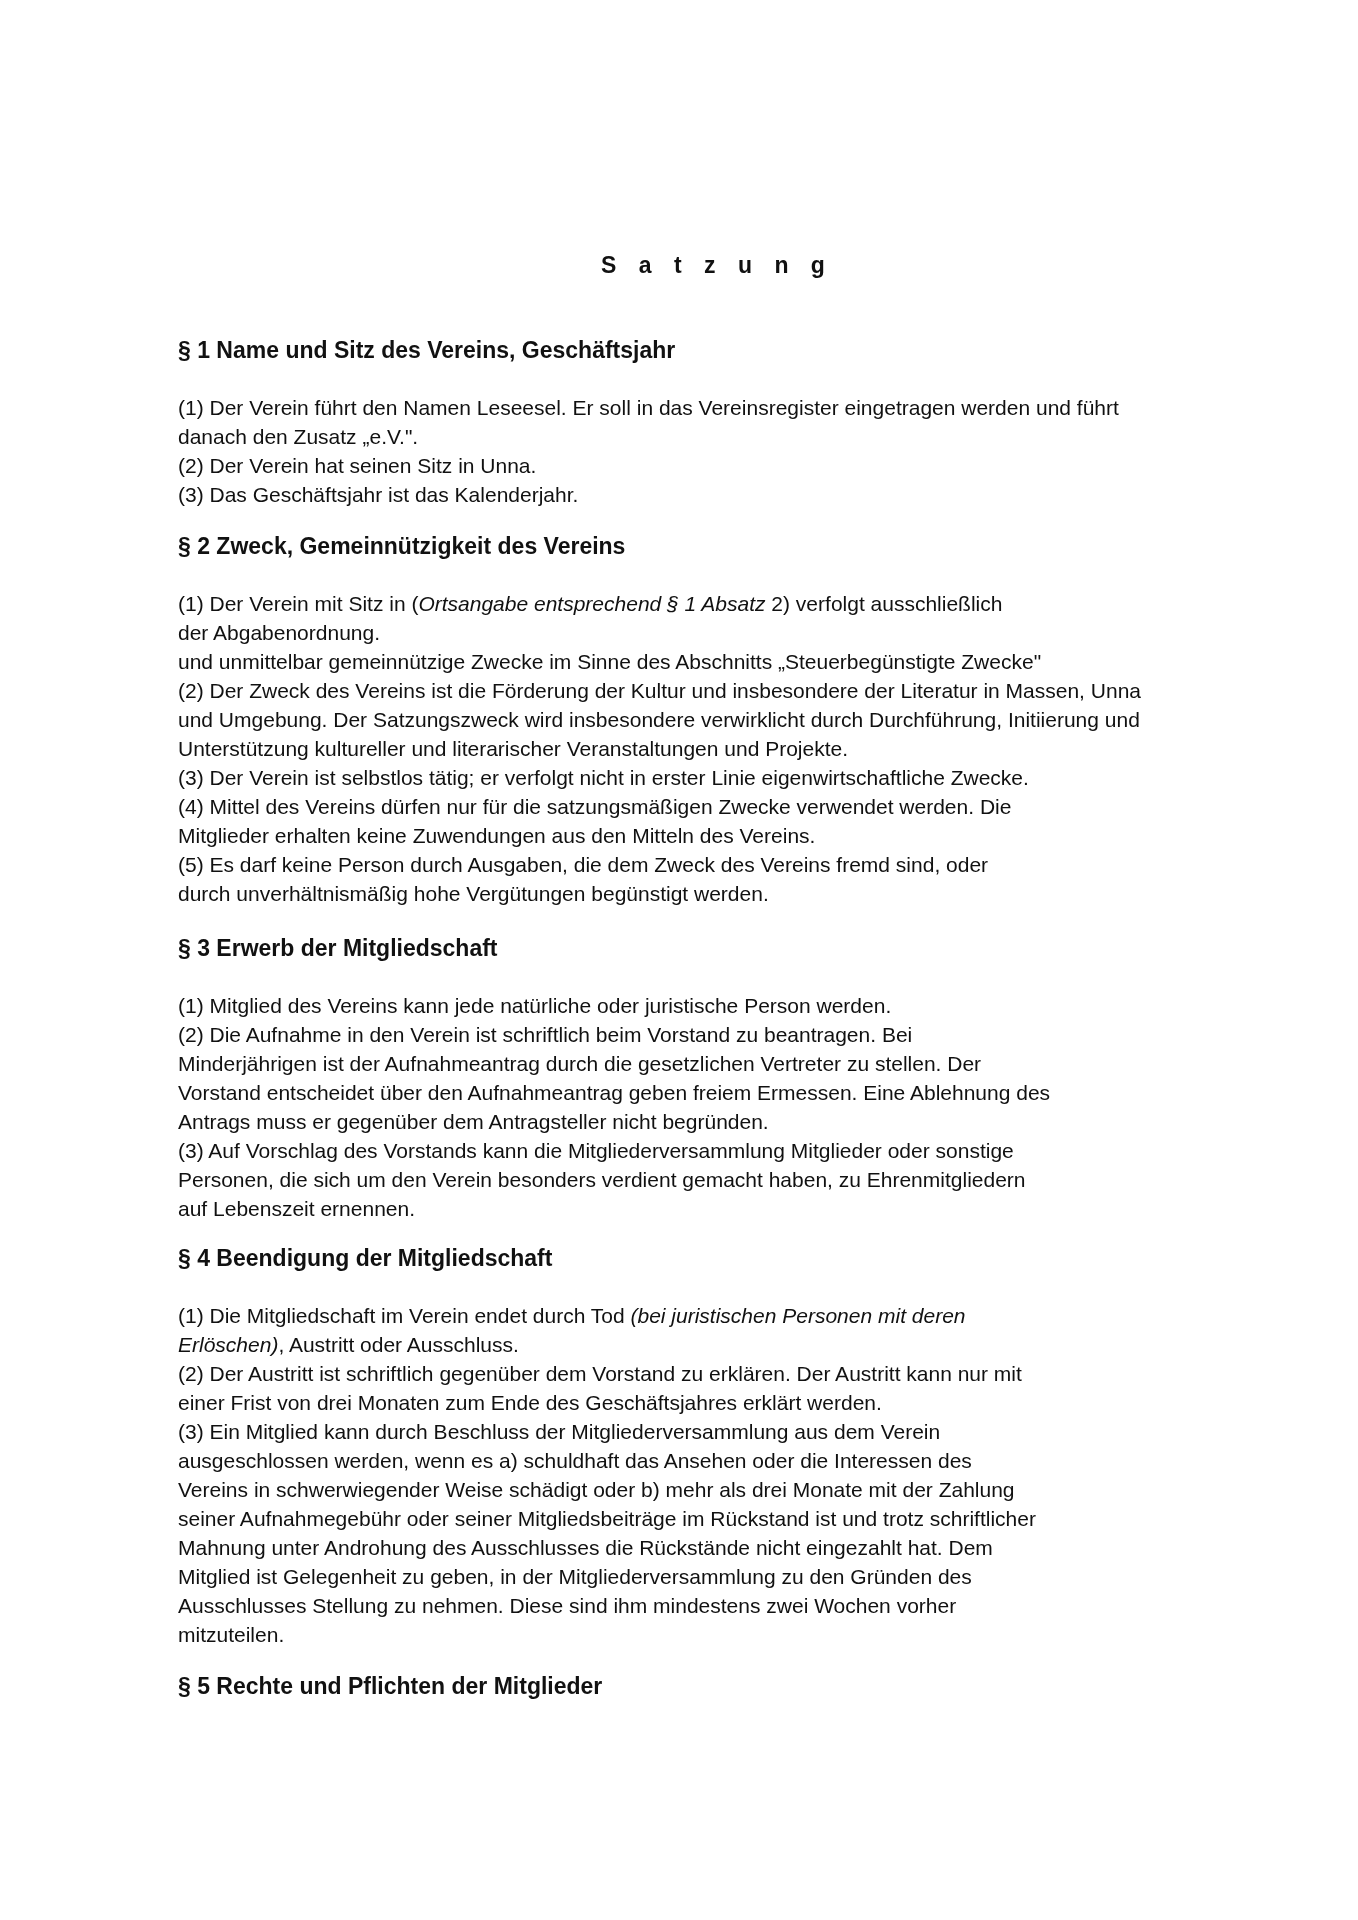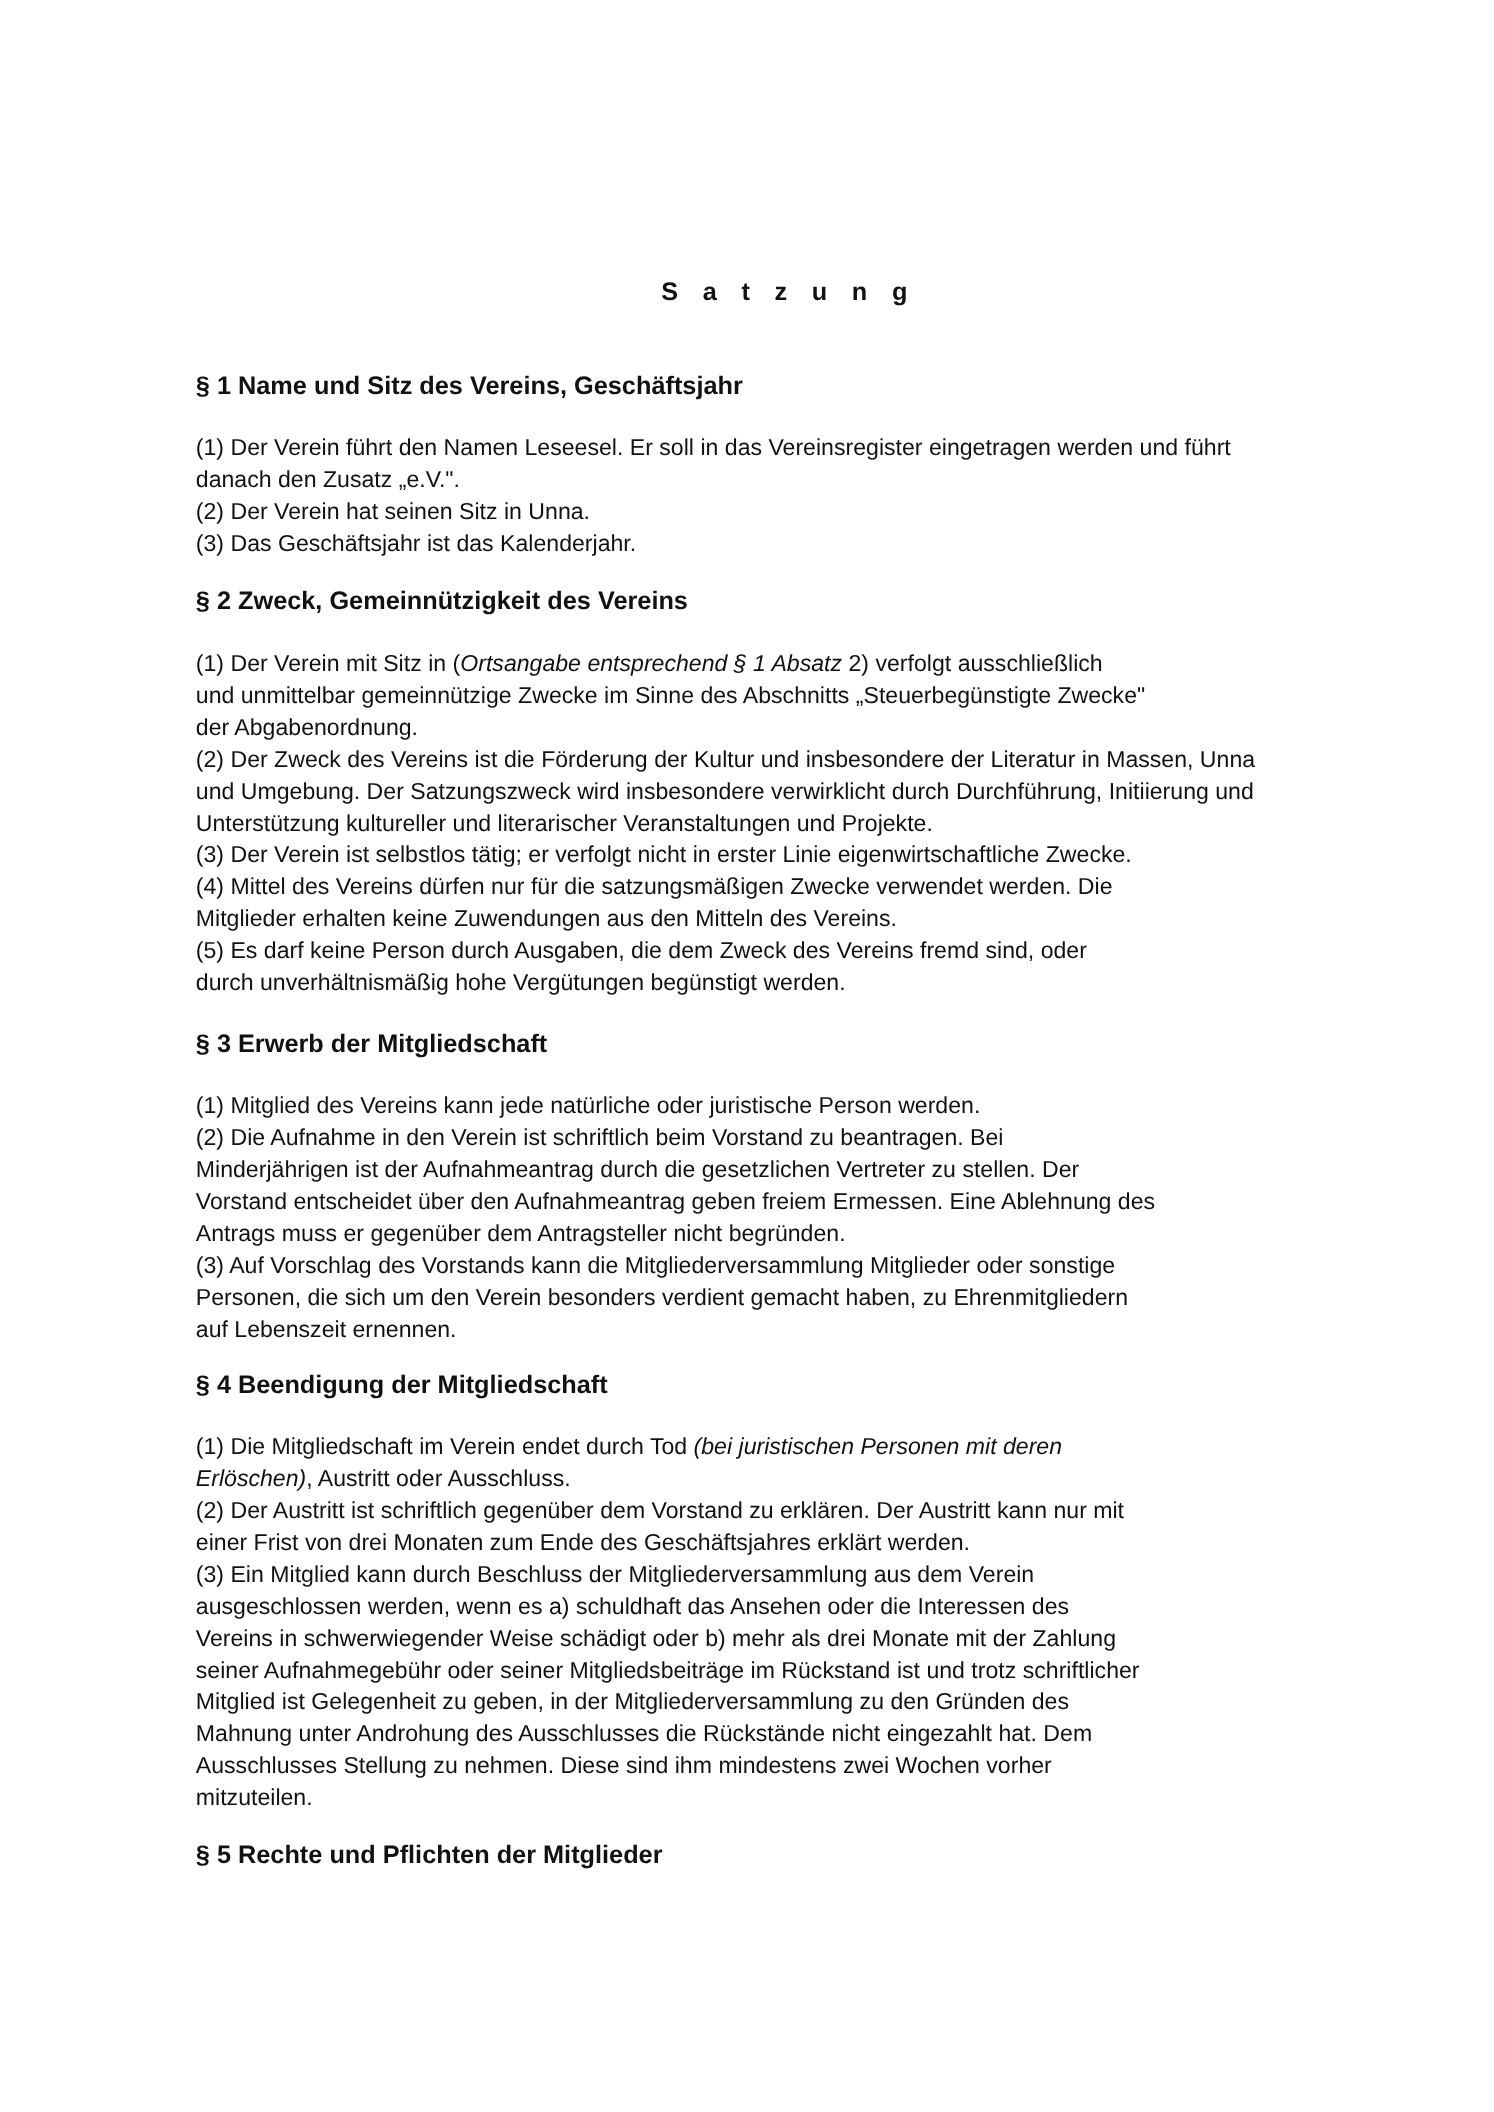--- a/index.html
+++ b/index.html
@@ -32,22 +32,22 @@
       <span class="line">danach den Zusatz „e.V.".</span>
       <span class="line">(2) Der Verein hat seinen Sitz in Unna.</span>
       <span class="line">(3) Das Geschäftsjahr ist das Kalenderjahr.</span>
     </p>
   </div>
 
   <div class="section" style="top:532px;">
     <h2 class="heading">§ 2 Zweck, Gemeinnützigkeit des Vereins</h2>
     <p class="body">
       <span class="line"><span>(1) Der Verein mit Sitz in (</span><span class="it">Ortsangabe entsprechend § 1 Absatz</span><span> 2) verfolgt ausschließlich</span></span>
+      <span class="line">der Abgabenordnung.</span>
       <span class="line">und unmittelbar gemeinnützige Zwecke im Sinne des Abschnitts „Steuerbegünstigte Zwecke"</span>
-      <span class="line">der Abgabenordnung.</span>
       <span class="line">(2) Der Zweck des Vereins ist die Förderung der Kultur und insbesondere der Literatur in Massen, Unna</span>
       <span class="line">und Umgebung. Der Satzungszweck wird insbesondere verwirklicht durch Durchführung, Initiierung und</span>
       <span class="line">Unterstützung kultureller und literarischer Veranstaltungen und Projekte.</span>
       <span class="line">(3) Der Verein ist selbstlos tätig; er verfolgt nicht in erster Linie eigenwirtschaftliche Zwecke.</span>
       <span class="line">(4) Mittel des Vereins dürfen nur für die satzungsmäßigen Zwecke verwendet werden. Die</span>
       <span class="line">Mitglieder erhalten keine Zuwendungen aus den Mitteln des Vereins.</span>
       <span class="line">(5) Es darf keine Person durch Ausgaben, die dem Zweck des Vereins fremd sind, oder</span>
       <span class="line">durch unverhältnismäßig hohe Vergütungen begünstigt werden.</span>
     </p>
   </div>
@@ -70,22 +70,22 @@
     <h2 class="heading">§ 4 Beendigung der Mitgliedschaft</h2>
     <p class="body">
       <span class="line"><span>(1) Die Mitgliedschaft im Verein endet durch Tod </span><span class="it">(bei juristischen Personen mit deren</span></span>
       <span class="line"><span class="it">Erlöschen)</span><span>, Austritt oder Ausschluss.</span></span>
       <span class="line">(2) Der Austritt ist schriftlich gegenüber dem Vorstand zu erklären. Der Austritt kann nur mit</span>
       <span class="line">einer Frist von drei Monaten zum Ende des Geschäftsjahres erklärt werden.</span>
       <span class="line">(3) Ein Mitglied kann durch Beschluss der Mitgliederversammlung aus dem Verein</span>
       <span class="line">ausgeschlossen werden, wenn es a) schuldhaft das Ansehen oder die Interessen des</span>
       <span class="line">Vereins in schwerwiegender Weise schädigt oder b) mehr als drei Monate mit der Zahlung</span>
       <span class="line">seiner Aufnahmegebühr oder seiner Mitgliedsbeiträge im Rückstand ist und trotz schriftlicher</span>
+      <span class="line">Mahnung unter Androhung des Ausschlusses die Rückstände nicht eingezahlt hat. Dem</span>
       <span class="line">Mitglied ist Gelegenheit zu geben, in der Mitgliederversammlung zu den Gründen des</span>
-      <span class="line">Mahnung unter Androhung des Ausschlusses die Rückstände nicht eingezahlt hat. Dem</span>
       <span class="line">Ausschlusses Stellung zu nehmen. Diese sind ihm mindestens zwei Wochen vorher</span>
       <span class="line">mitzuteilen.</span>
     </p>
   </div>
 
   <div class="section" style="top:1672px;">
     <h2 class="heading">§ 5 Rechte und Pflichten der Mitglieder</h2>
   </div>
 
 </div>

